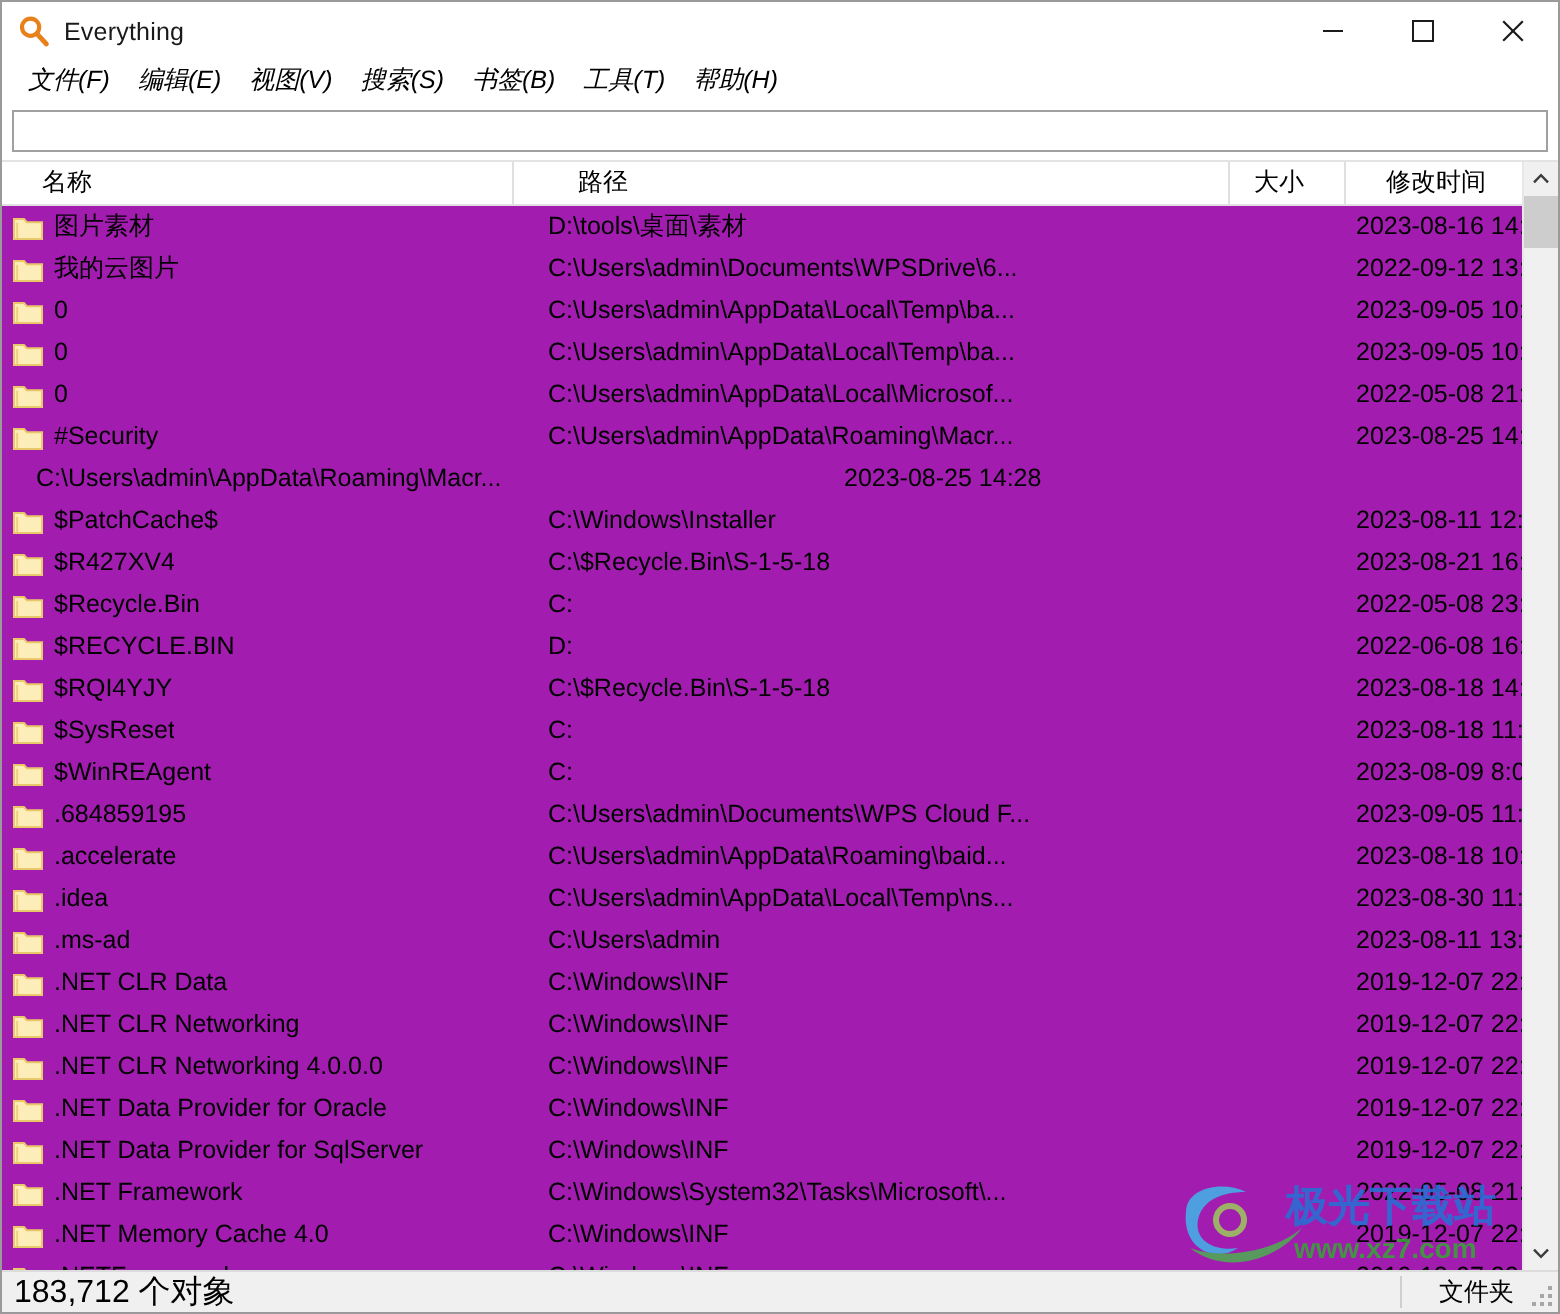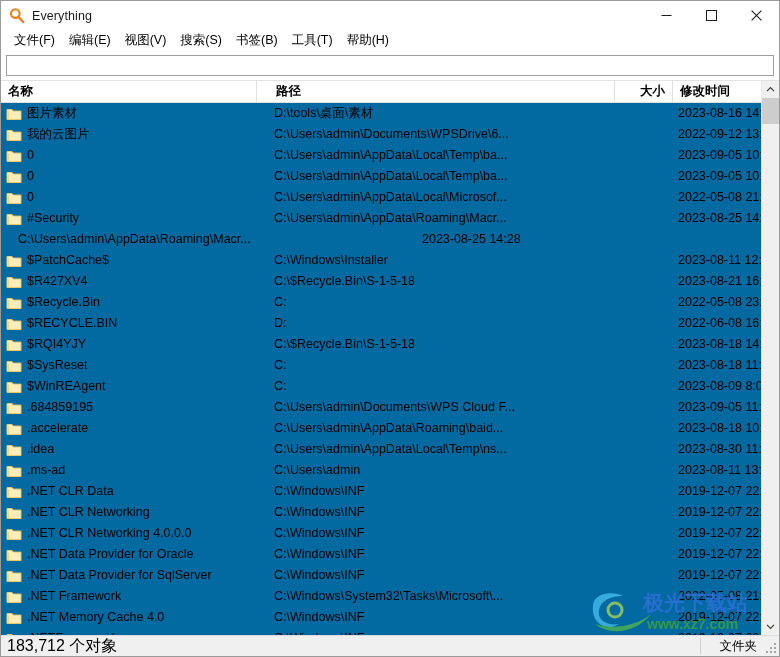--- a/index.html
+++ b/index.html
@@ -15,21 +15,21 @@
     font-size: 12px;
     color: #000000;
     -webkit-font-smoothing: none;
   }
   #app {
     position: relative;
     width: 780px;
     height: 657px;
     box-sizing: border-box;
     border: 1px solid #9a9a9a;
-    background: #0369a1;
+    background: #a21caf;
     display: flex;
     flex-direction: column;
     overflow: hidden;
   }
 
   
   .titlebar {
     height: 29px;
     flex: 0 0 29px;
     background: #ffffff;
@@ -64,20 +64,21 @@
     justify-content: center;
   }
 
   
   .menubar {
     height: 22px;
     flex: 0 0 22px;
     display: flex;
     padding-left: 6px;
     background: #ffffff;
+    font-style: italic;
   }
   .menu-item {
     font-size: 12.5px;
     color: #000000;
     padding: 2px 7px 3px 7px;
     white-space: nowrap;
   }
 
   
   .searchwrap {
@@ -128,24 +129,23 @@
     border-bottom: 1px solid #e0e0e0;
     box-sizing: border-box;
   }
   .hdr-cell {
     display: flex;
     align-items: center;
     font-size: 12.5px;
     color: #000;
     box-sizing: border-box;
     border-right: 1px solid #e0e0e0;
-    padding: 0 7px;
+    padding: 0 20px;
     overflow: hidden;
     white-space: nowrap;
-    font-weight: bold;
   }
   .hdr-cell.num { justify-content: flex-end; }
   .c-name { width: 256px; flex: 0 0 256px; }
   .c-path { width: 346px; flex: 0 0 346px; margin-left: 12px; }
   .c-size { width: 58px; flex: 0 0 58px; }
   .c-date { flex: 1 1 auto; border-right: none; }
 
   .rows {
     position: relative;
   }

